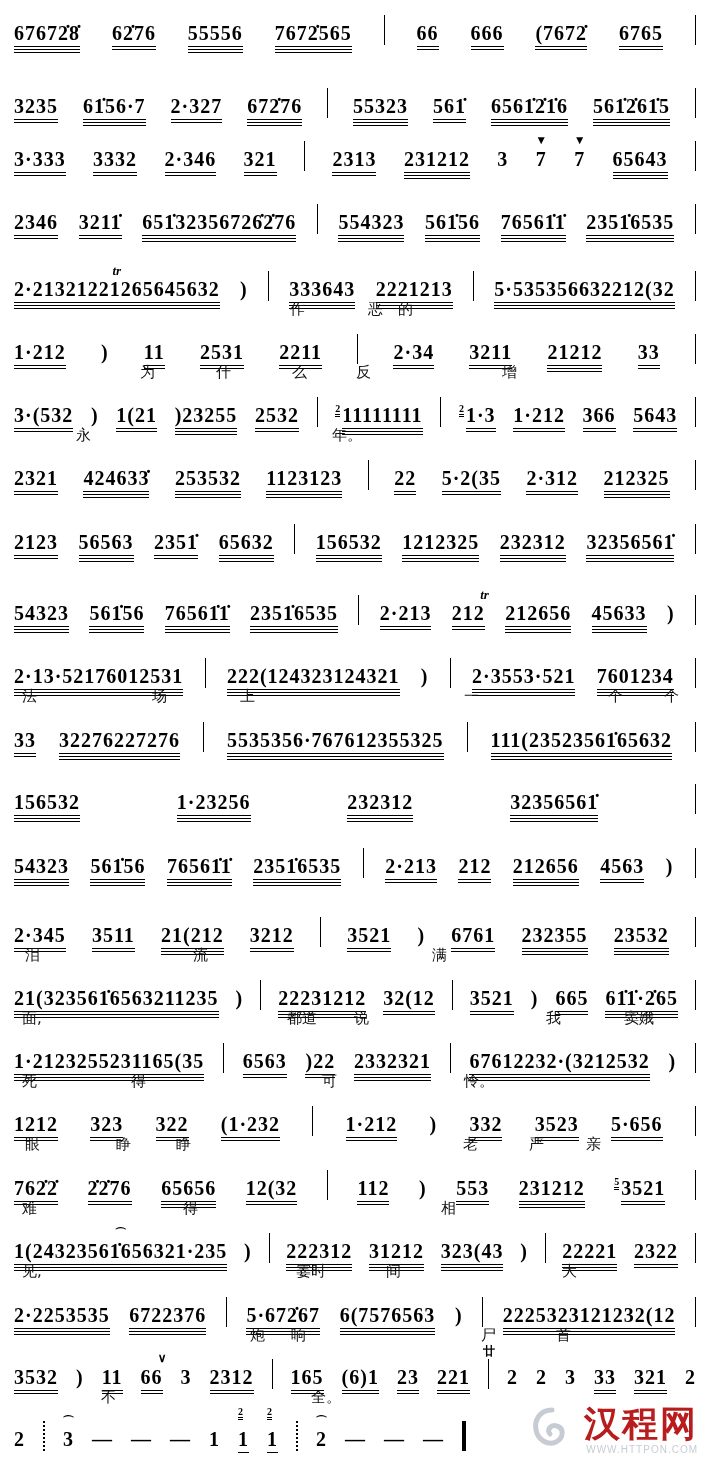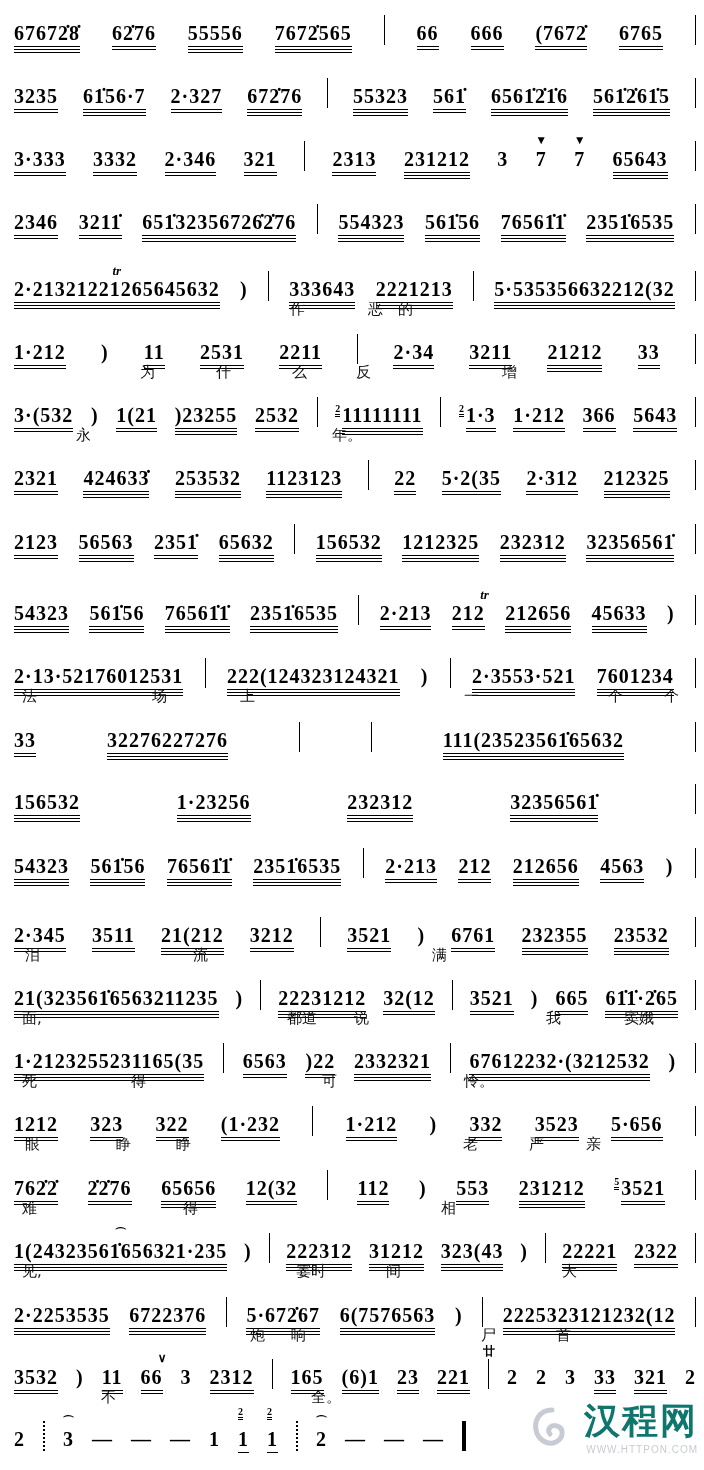--- a/index.html
+++ b/index.html
@@ -23,22 +23,22 @@
          font-size:12px;font-weight:bold;color:#000;white-space:nowrap;}
   .above.it{font-style:italic;font-size:13px;}
   .above.ar{left:auto;right:-4px;transform:none;}
   .grace{display:inline-block;font-size:10px;font-weight:bold;vertical-align:10px;
          border-bottom:3px double #000;margin-right:2px;color:#000;}
   .lyric{position:absolute;top:32px;font-size:15px;color:#111;
          font-family:"DejaVu Sans","Liberation Sans",sans-serif;white-space:nowrap;}
   #watermark{position:absolute;right:6px;bottom:14px;display:flex;align-items:center;
              color:#c7ccd4;user-select:none;}
   #wm-logo{margin-right:6px;}
-  #wm-text .wm-name{font-size:36px;font-weight:bold;letter-spacing:2px;color:#0f766e;
-             font-family:Liberation Mono, monospace;line-height:1;}
+  #wm-text .wm-name{font-size:36px;font-weight:bold;letter-spacing:2px;color:#b91c1c;
+             font-family:Liberation Serif, serif;line-height:1;}
   #wm-text .wm-url{font-size:10px;letter-spacing:1px;color:#c7ccd4;text-align:right;
              font-family:"Liberation Sans",sans-serif;margin-top:2px;}
 </style>
 </head>
 <body>
 
 <div id="sheet">
   <div id="watermark">
     <svg id="wm-logo" width="52" height="52" viewBox="0 0 52 52">
       <path d="M26 6 C14 6 8 16 10 26 C12 36 22 42 30 38 C38 34 38 24 31 22 C25 20 20 26 24 30" fill="none" stroke="#c7ccd4" stroke-width="5" stroke-linecap="round"></path>
@@ -55,21 +55,21 @@
         <span class="tokwrap"><span class="tok u3">55556</span></span>
         <span class="tokwrap"><span class="tok u3">7672̇565</span></span>
         <span class="bar single"></span>
         <span class="tokwrap"><span class="tok u2">66</span></span>
         <span class="tokwrap"><span class="tok u2">666</span></span>
         <span class="tokwrap"><span class="tok u2">(7672̇</span></span>
         <span class="tokwrap"><span class="tok u2">6765</span></span>
         <span class="bar single"></span>
       </div>
     </div>
-    <div class="row" style="top: 75px;">
+    <div class="row" style="top: 85px;">
       <div class="mline">
         <span class="tokwrap"><span class="tok u2">3235</span></span>
         <span class="tokwrap"><span class="tok u3">61̇56·7</span></span>
         <span class="tokwrap"><span class="tok u2">2·327</span></span>
         <span class="tokwrap"><span class="tok u3">672̇76</span></span>
         <span class="bar single"></span>
         <span class="tokwrap"><span class="tok u3">55323</span></span>
         <span class="tokwrap"><span class="tok u2">561̇</span></span>
         <span class="tokwrap"><span class="tok u3">6561̇2̇1̇6</span></span>
         <span class="tokwrap"><span class="tok u3">561̇2̇61̇5</span></span>
@@ -218,20 +218,21 @@
       <span class="lyric" style="left: 226px;">上</span>
       <span class="lyric" style="left: 450px;">一</span>
       <span class="lyric" style="left: 594px;">个</span>
       <span class="lyric" style="left: 650px;">个</span>
     </div>
     <div class="row" style="top: 719px;">
       <div class="mline">
         <span class="tokwrap"><span class="tok u2">33</span></span>
         <span class="tokwrap"><span class="tok u3">32276227276</span></span>
         <span class="bar single"></span>
+        <span class="tokwrap"><span class="tok u3">5535356·767612355325</span></span>
         <span class="bar single"></span>
         <span class="tokwrap"><span class="tok u3">111(23523561̇65632</span></span>
         <span class="bar single"></span>
       </div>
     </div>
     <div class="row" style="top: 781px;">
       <div class="mline">
         <span class="tokwrap"><span class="tok u3">156532</span></span>
         <span class="tokwrap"><span class="tok u3">1·23256</span></span>
         <span class="tokwrap"><span class="tok u3">232312</span></span>

